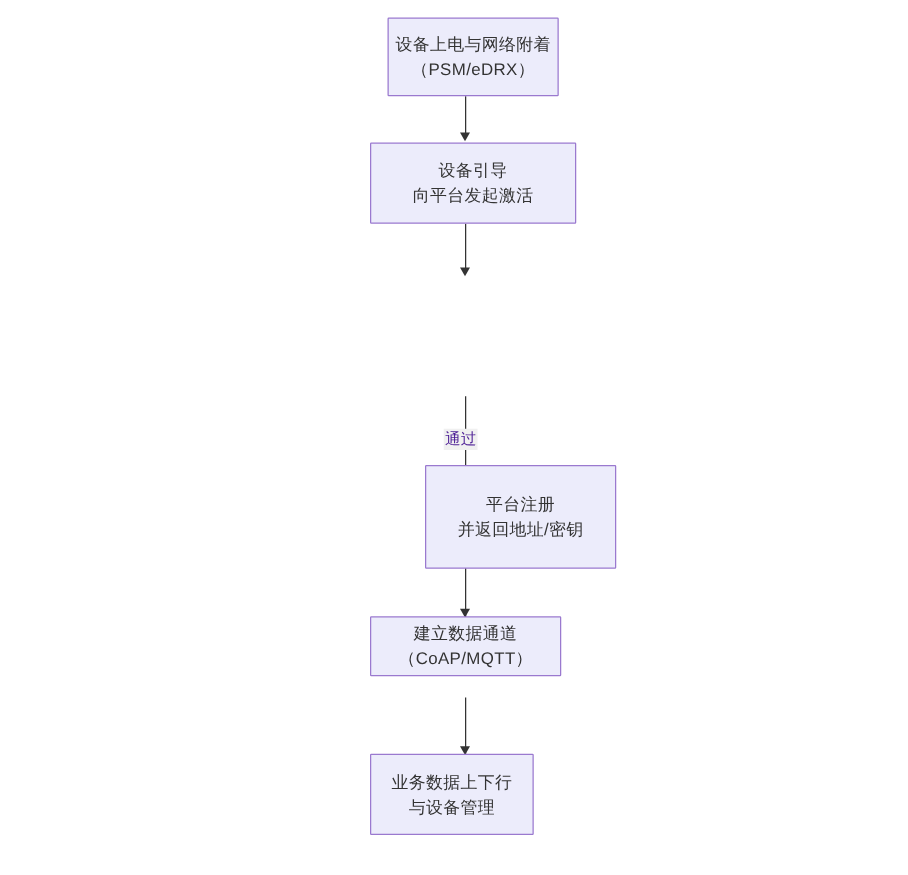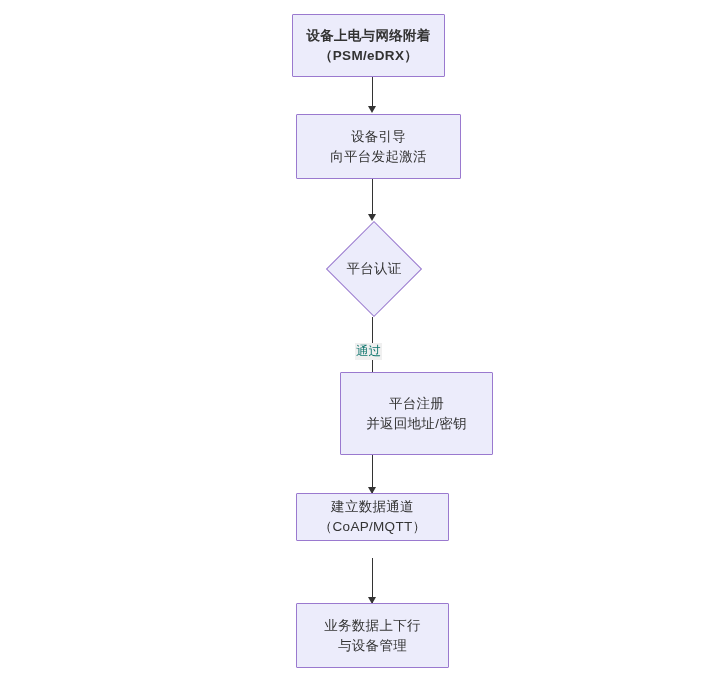--- a/index.html
+++ b/index.html
@@ -84,53 +84,49 @@
     width: 0;
     height: 0;
     border-left: 4.5px solid transparent;
     border-right: 4.5px solid transparent;
     border-top: 7px solid #333333;
     z-index: 2;
   }
   .edge-label {
     position: absolute;
     background: #f0f0f0;
-    color: #0f766e;
+    color: #4c1d95;
     font-size: 12.5px;
     line-height: 17px;
     padding: 0 1px;
     z-index: 4;
     white-space: nowrap;
   }
 </style>
 </head>
 <body>
 
 <div id="flow-canvas">
 
-  <div class="node node-process" style="left:292px; top:14px; width:153px; height:63px;font-weight:bold;">
+  <div class="node node-process" style="left:310px; top:14px; width:137px; height:63px;">
     <span class="node-label">设备上电与网络附着
 （PSM/eDRX）</span>
   </div>
 
   <div class="edge-line" style="left:372px; top:77px; height:30px;"></div>
   <div class="edge-arrowhead" style="left:368px; top:106px;"></div>
 
   <div class="node node-process" style="left:296px; top:114px; width:165px; height:65px;">
     <span class="node-label">设备引导
 向平台发起激活</span>
   </div>
 
   <div class="edge-line" style="left:372px; top:179px; height:36px;"></div>
   <div class="edge-arrowhead" style="left:368px; top:214px;"></div>
 
-  <div class="node node-decision" style="left:326px; top:221px; width:96px; height:96px;">
-    <span class="diamond-shape"></span>
-    <span class="node-label">平台认证</span>
-  </div>
 
   <div class="edge-line" style="left:372px; top:317px; height:65px;"></div>
   <div class="edge-arrowhead" style="left:368px; top:377px;"></div>
   <div class="edge-label" style="left:355px; top:343px;">通过</div>
 
   <div class="node node-process" style="left:296px; top:372px; width:153px; height:83px;margin-left:44px;">
     <span class="node-label">平台注册
 并返回地址/密钥</span>
   </div>
 
@@ -138,18 +134,18 @@
   <div class="edge-arrowhead" style="left:368px; top:487px;"></div>
 
   <div class="node node-process" style="left:296px; top:493px; width:153px; height:48px;">
     <span class="node-label">建立数据通道
 （CoAP/MQTT）</span>
   </div>
 
   <div class="edge-line" style="left:372px; top:558px; height:45px;"></div>
   <div class="edge-arrowhead" style="left:368px; top:597px;"></div>
 
-  <div class="node node-process" style="left:296px; top:603px; width:153px; height:65px;">
+  <div class="node node-process" style="left:296px; top:603px; width:131px; height:65px;">
     <span class="node-label">业务数据上下行
 与设备管理</span>
   </div>
 
 </div>
 
 </body></html>

